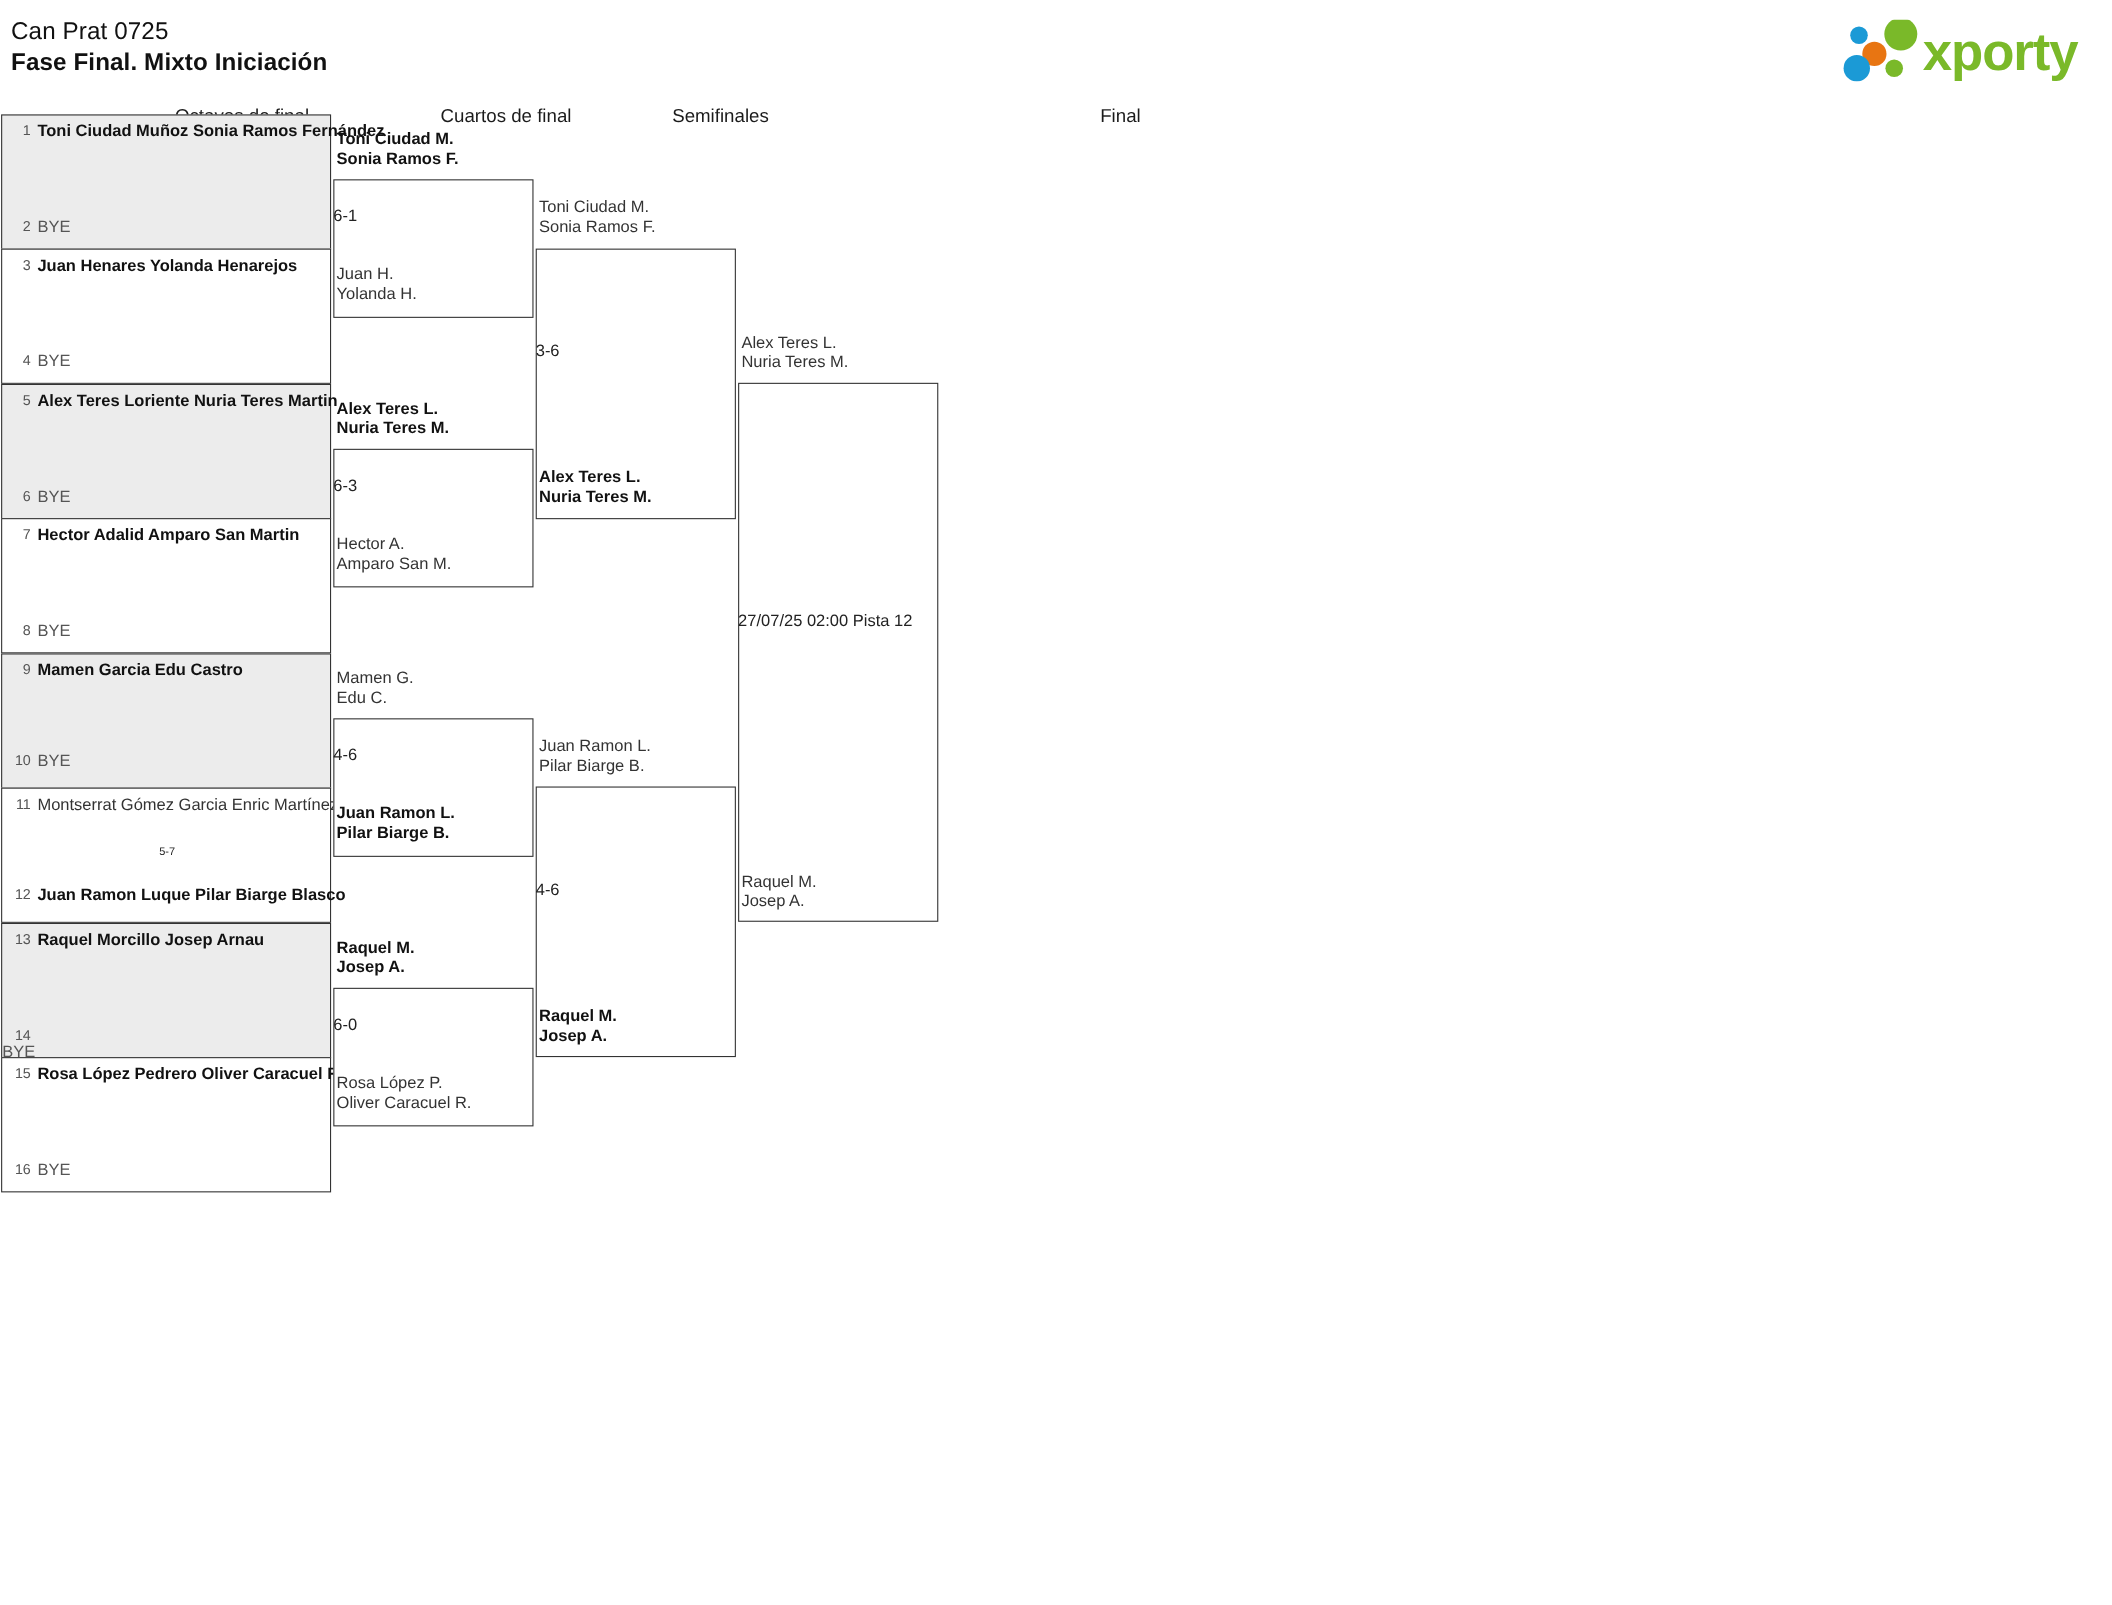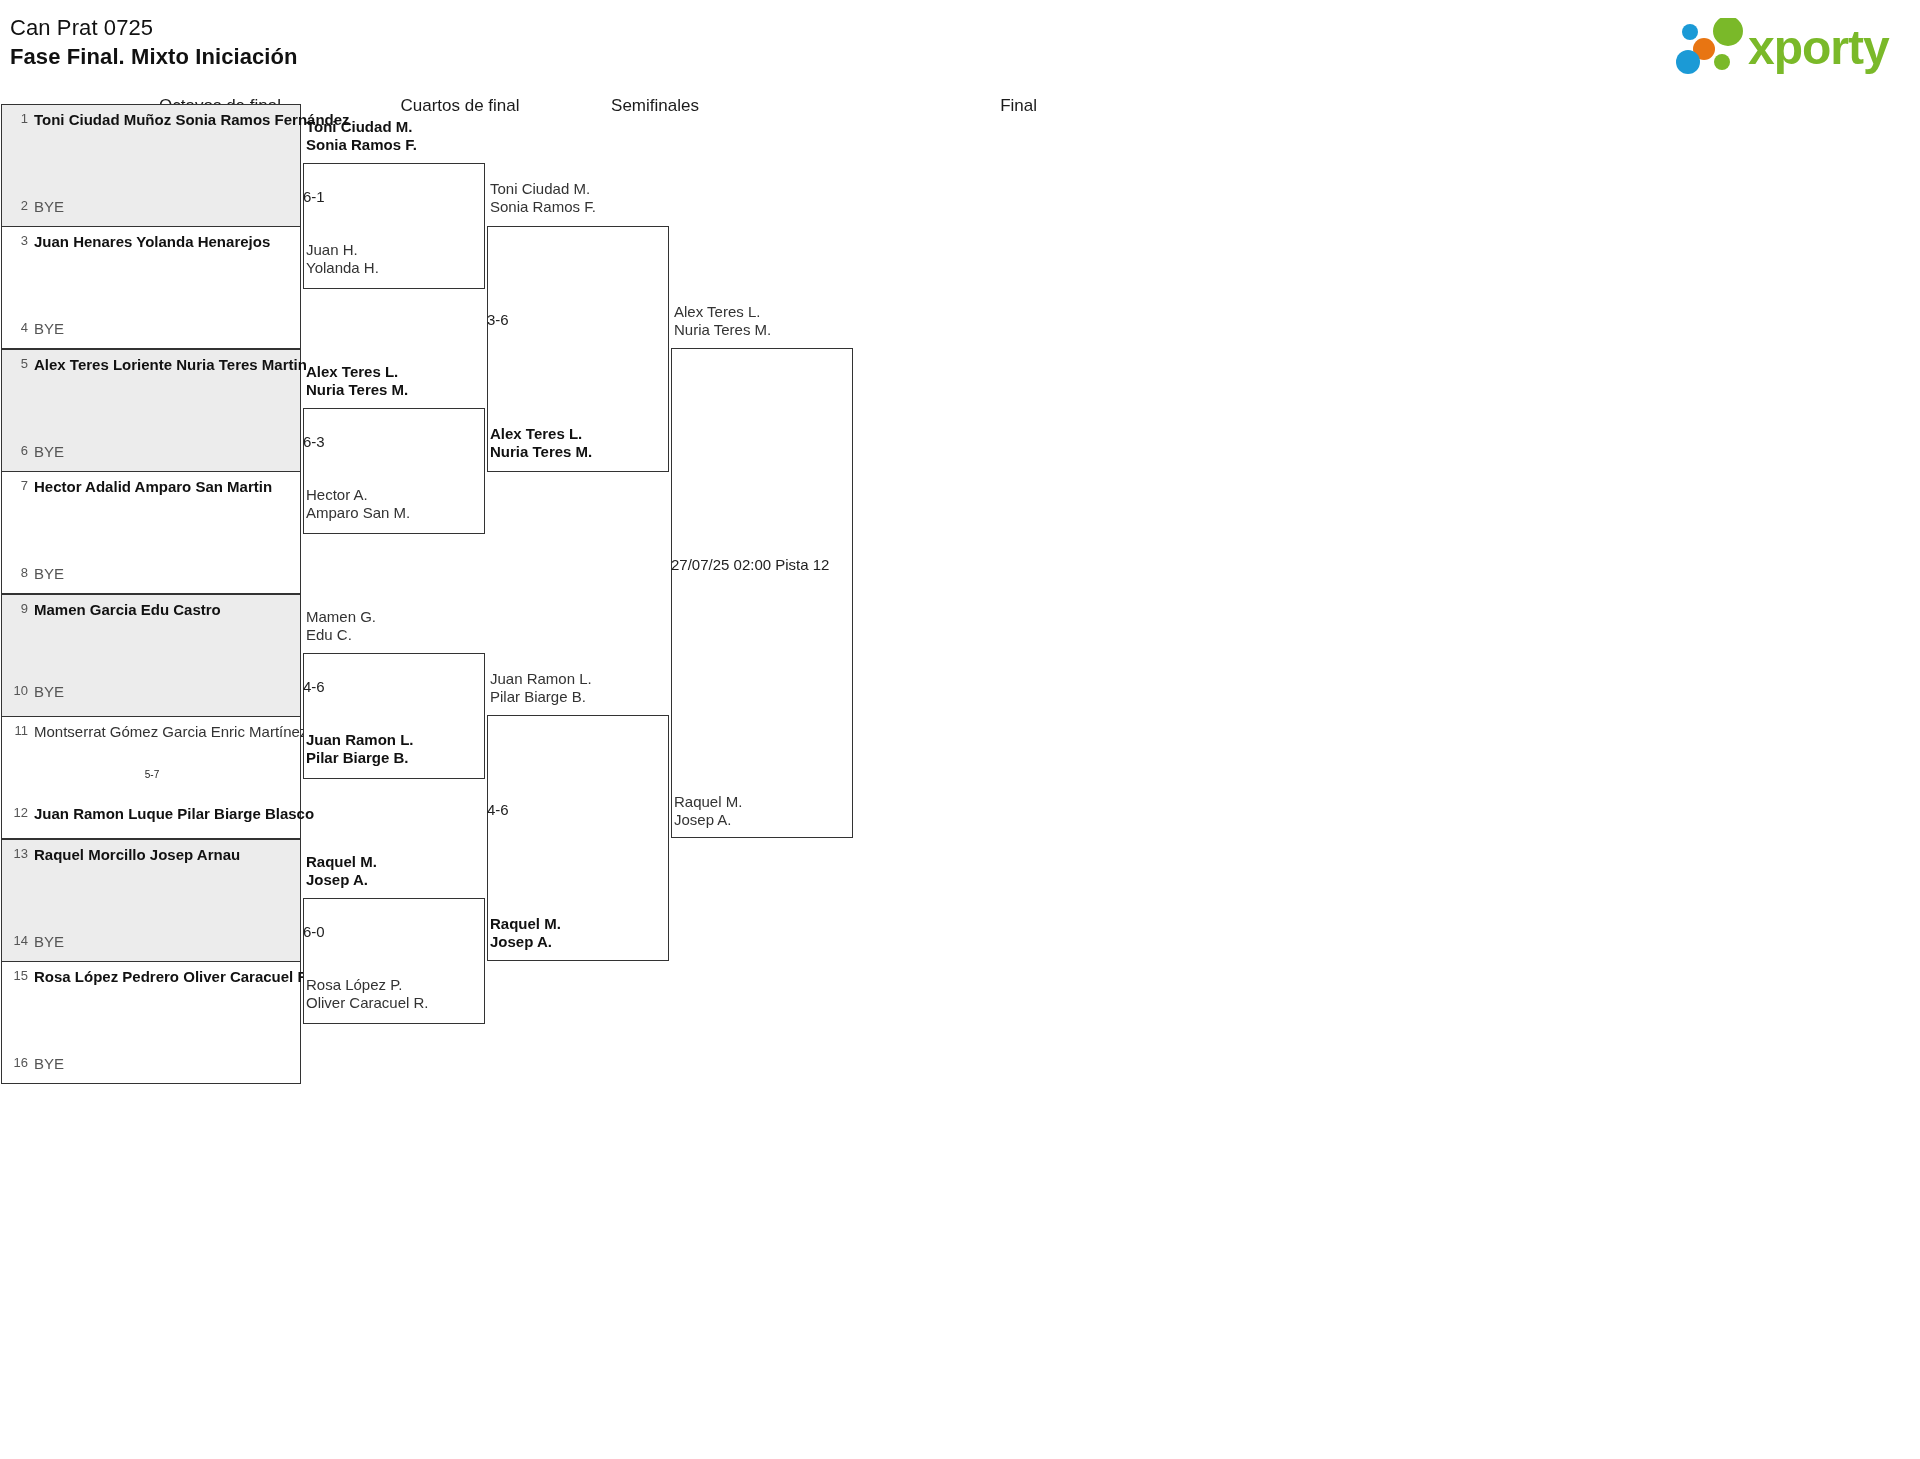--- a/index.html
+++ b/index.html
@@ -167,21 +167,21 @@
 </div>
 
 <div class="seed-block shaded" style="left:1px;top:839px;width:300px;height:123px;">
   <div class="seed-row" style="top:6px;">
     <span class="seed-num">13</span>
     <span class="seed-names win">
       <span class="ln">Raquel Morcillo</span>
       <span class="ln">Josep Arnau</span>
     </span>
   </div>
-  <div class="seed-row" style="top:93px;">
+  <div class="seed-row" style="top:93px;flex-direction:column;">
     <span class="seed-num">14</span>
     <span class="bye-label">BYE</span>
   </div>
 </div>
 
 <div class="seed-block plain" style="left:1px;top:961px;width:300px;height:123px;">
   <div class="seed-row" style="top:6px;">
     <span class="seed-num">15</span>
     <span class="seed-names win">
       <span class="ln">Rosa López Pedrero</span>

